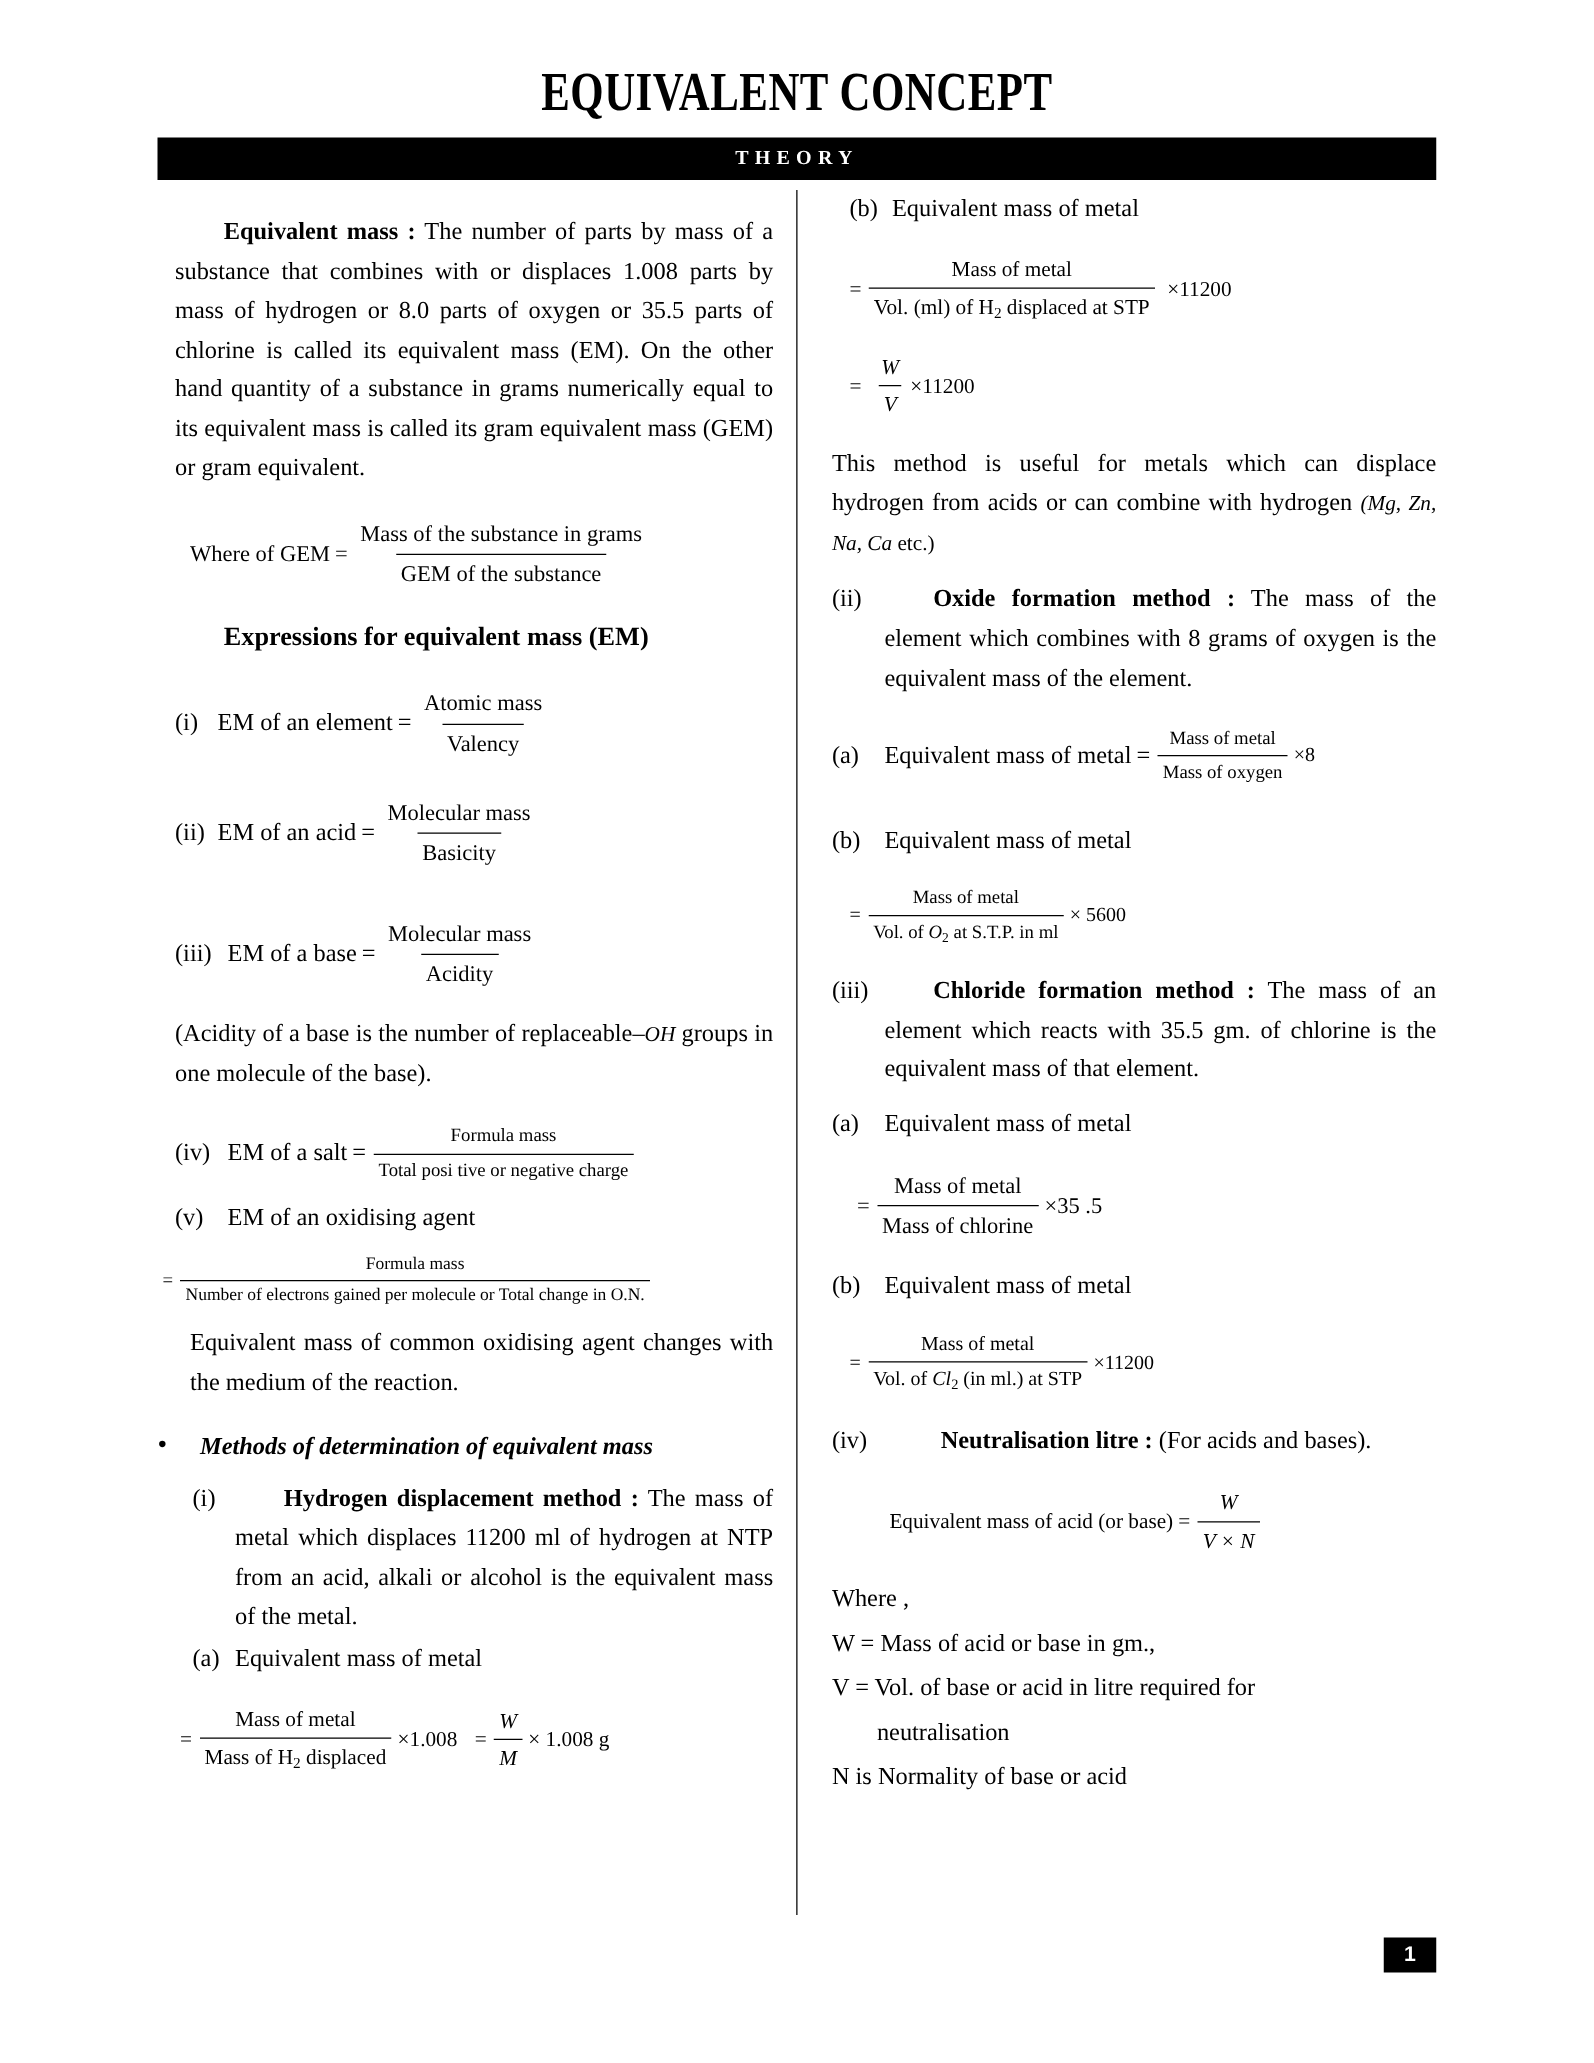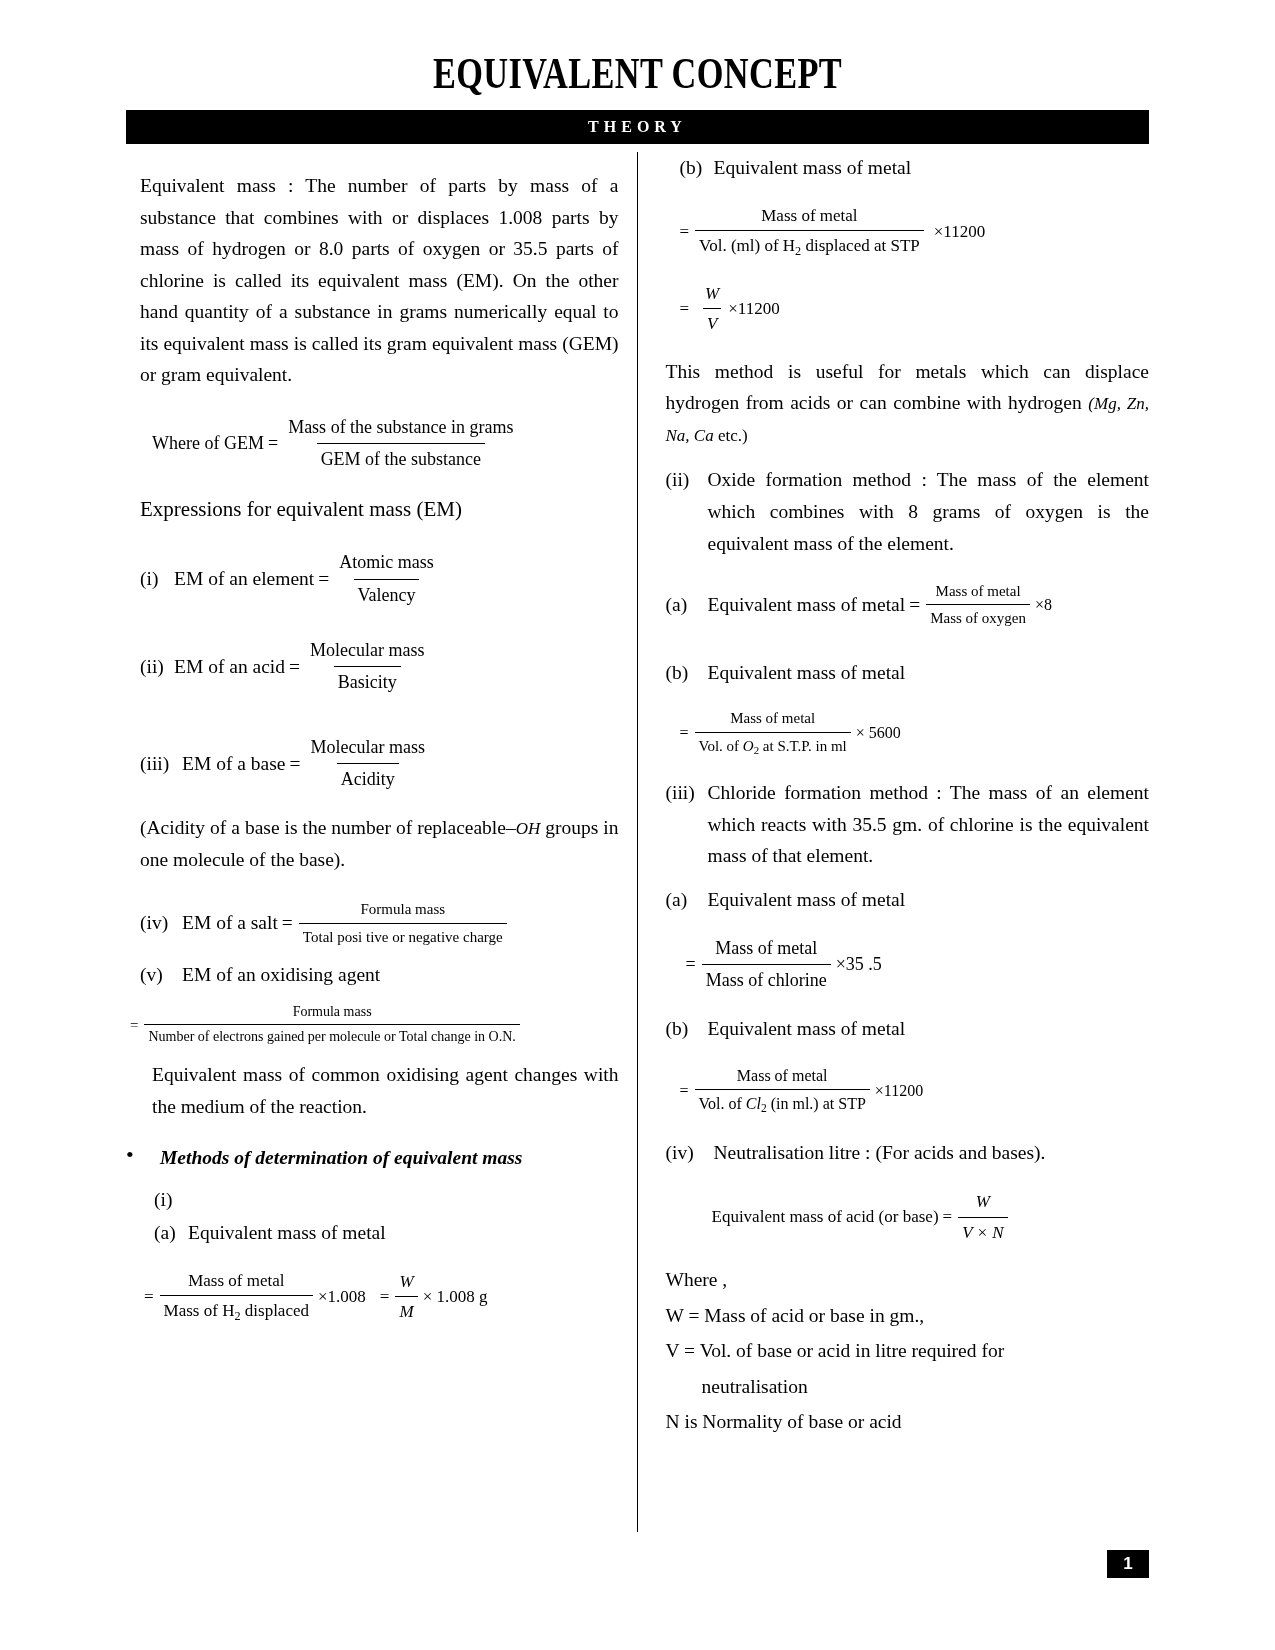--- a/index.html
+++ b/index.html
@@ -50,21 +50,21 @@
     font-size: 19.5px;
     line-height: 1.62;
     position: relative;
   }
   .col-left { padding-right: 18px; border-right: 1.2px solid #000; }
   .col-right { padding-left: 28px; }
 
   p { margin: 0 0 0 0; }
   .para { text-align: justify; text-justify: inter-word; margin-bottom: 4px; }
   .para-left-ind { padding-left: 14px; }
-  .b { font-weight: normal; }
+  .b { font-weight: bold; margin-left: 39px; }
   .it { font-style: italic; }
 
   .gap-sm { height: 10px; }
   .gap-md { height: 18px; }
   .gap-lg { height: 26px; }
 
   
   .listrow { display: flex; align-items: flex-start; margin-bottom: 2px; padding-left: 14px; }
   .listrow .marker { flex: 0 0 auto; width: 34px; }
   .listrow .content { flex: 1 1 auto; text-align: justify; }
@@ -231,20 +231,23 @@
 
     <div class="bullet-row">
       <span class="dot">•</span>
       <span class="content">Methods of determination of equivalent mass</span>
     </div>
 
     <div class="gap-sm"></div>
 
     <div class="listrow" style="padding-left:28px;">
       <span class="marker">(i)</span>
+      <span class="content">
+        <span class="b">Hydrogen displacement method :</span><span> The mass of metal which displaces 11200 ml of hydrogen at NTP from an acid, alkali or alcohol is the equivalent mass of the metal.</span>
+      </span>
     </div>
 
     <div class="listrow2" style="padding-left:28px;">
       <span class="marker">(a)</span>
       <span>Equivalent mass of metal</span>
     </div>
 
     <div class="gap-md"></div>
 
     <div class="eq" style="padding-left:14px;">

